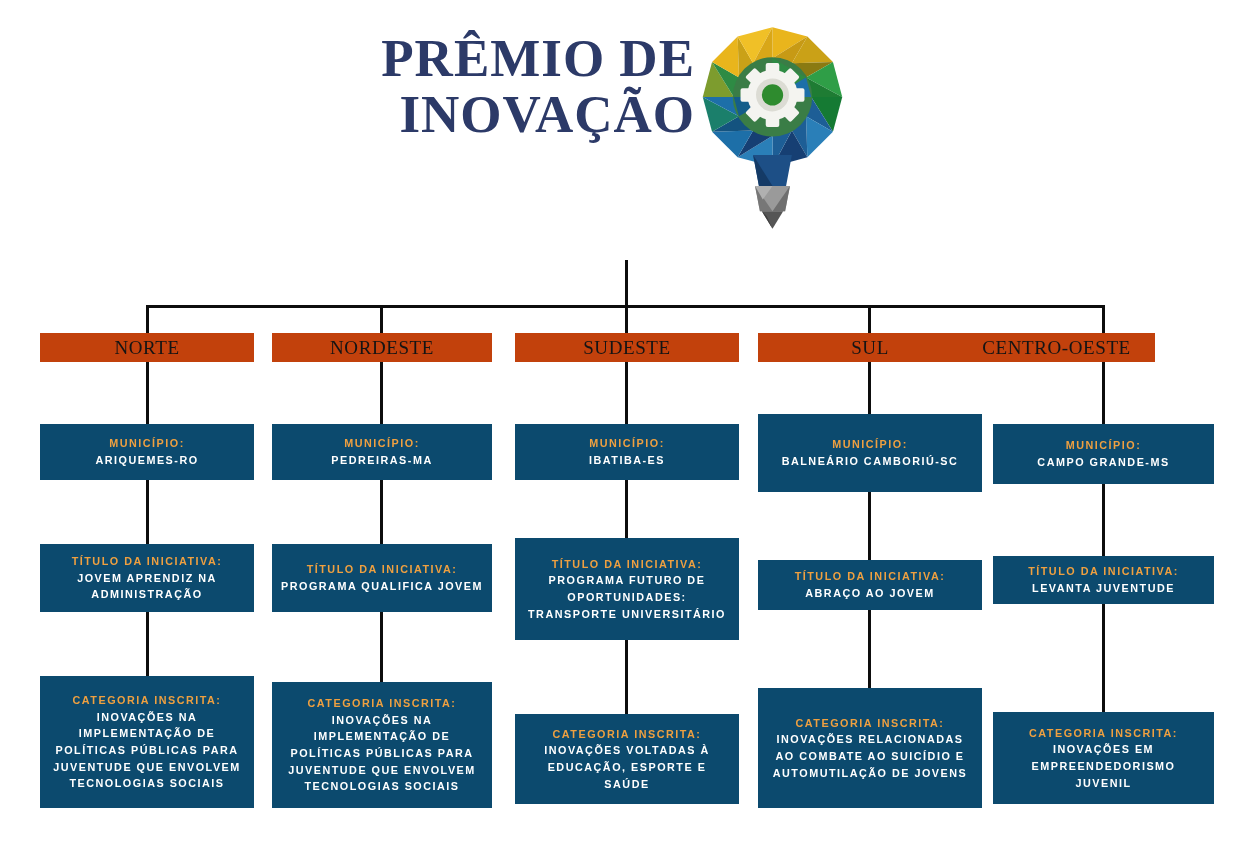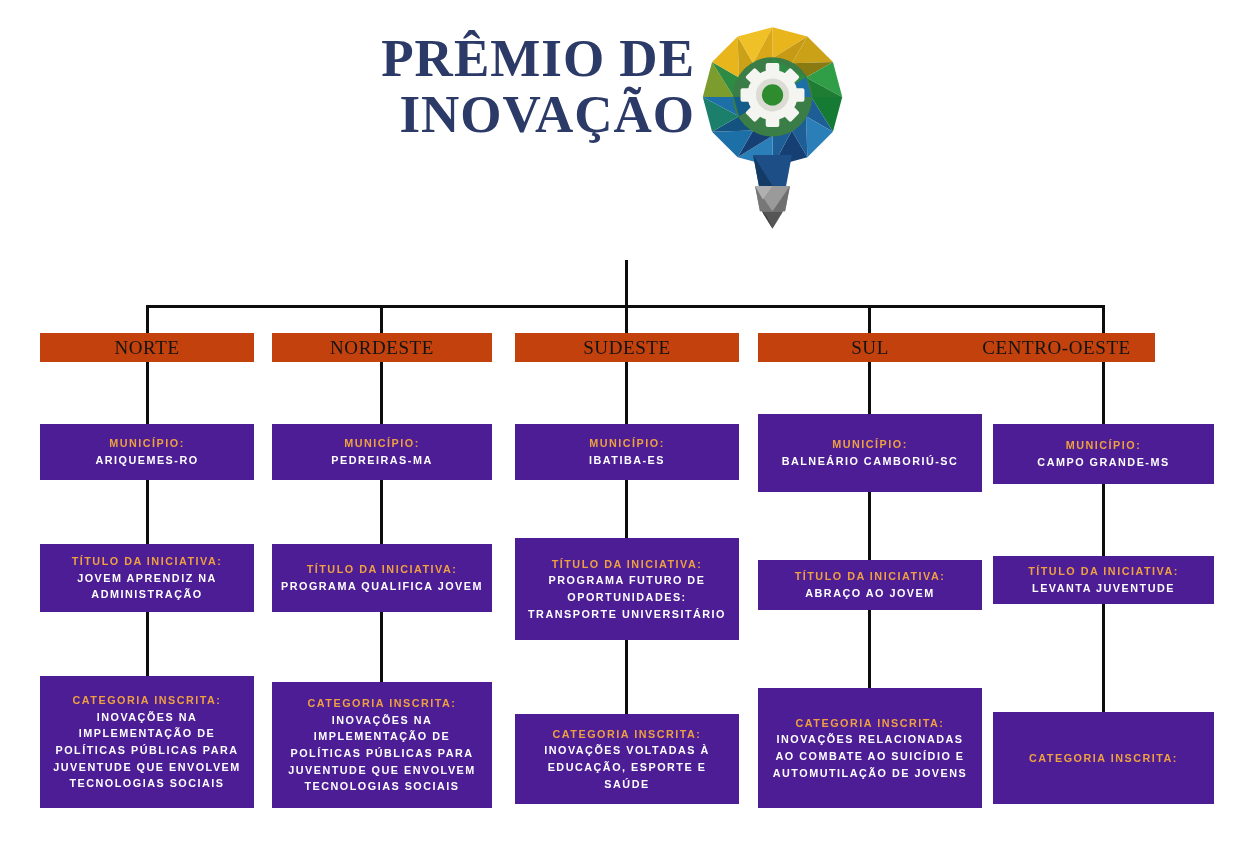--- a/index.html
+++ b/index.html
@@ -12,21 +12,21 @@
 
   .logo { position:absolute; left:695px; top:6px; }
 
   .line { position:absolute; background:#0d0d0d; z-index:1; }
 
   .col-head { position:absolute; height:29px; background:#c2410c; z-index:2;
               display:flex; align-items:center; justify-content:center;
               font-family:"Liberation Serif", serif; font-size:19px; color:#141414;
               letter-spacing:0.6px; }
 
-  .bbox { position:absolute; background:#4c1d95; z-index:2;
+  .bbox { position:absolute; background:#0c4a6e; z-index:2;
           display:flex; flex-direction:column; align-items:center; justify-content:center;
           text-align:center; padding:7px 9px; box-sizing:border-box; }
   .blabel { color:#efa040; font-weight:bold; font-size:10.8px; letter-spacing:1.5px; line-height:1.55; }
   .bvalue { color:#ffffff; font-weight:bold; font-size:10.8px; letter-spacing:1.5px; line-height:1.55; }
 </style>
 </head>
 <body>
 
 <div class="canvas">
 
@@ -161,15 +161,16 @@
   <div class="bbox" style="left:993px; top:424px; width:221px; min-height:60px;">
     <div class="blabel">MUNICÍPIO:</div>
     <div class="bvalue">CAMPO GRANDE-MS</div>
   </div>
   <div class="bbox" style="left:993px; top:556px; width:221px; min-height:48px;">
     <div class="blabel">TÍTULO DA INICIATIVA:</div>
     <div class="bvalue">LEVANTA JUVENTUDE</div>
   </div>
   <div class="bbox" style="left:993px; top:712px; width:221px; min-height:92px;">
     <div class="blabel">CATEGORIA INSCRITA:</div>
+    <div class="bvalue">INOVAÇÕES EM EMPREENDEDORISMO JUVENIL</div>
   </div>
 
 </div>
 
 </body></html>

